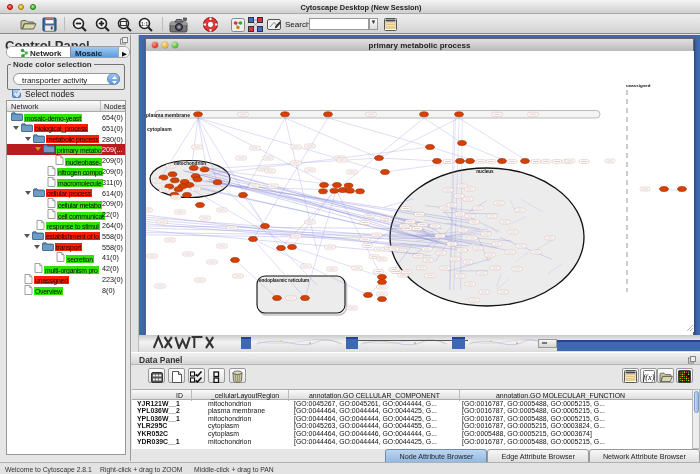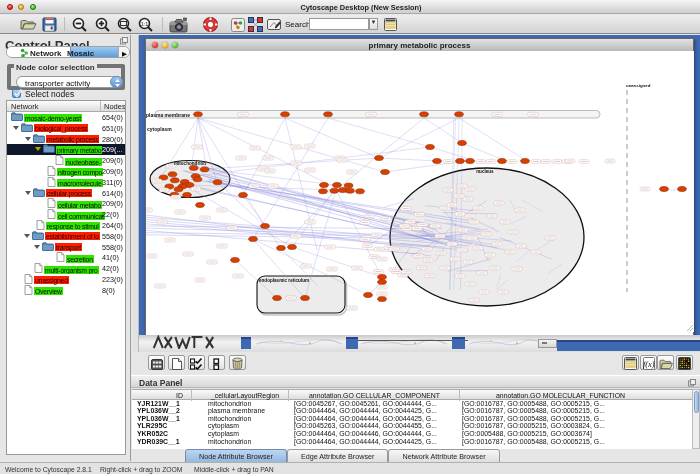--- a/index.html
+++ b/index.html
@@ -15,37 +15,37 @@
 
 .tsep { position:absolute; top:2px; bottom:2px; width:1px; background:#bbb; }
 
 
 #cpanel { left:0; top:35px; width:131px; height:426px; background:#e6e6e6; border-right:1px solid #9a9a9a; }
 #cpanel h1 { font-size:13px; font-weight:bold; color:#333; padding:3px 0 0 5px; }
 #tabbar { position:absolute; left:6px; top:11px; width:124px; height:12px; background:#fff;
   border:1px solid #a0a0a0; border-radius:6px; overflow:hidden; font-size:8px; }
 #tabbar .seg { position:absolute; top:0; bottom:0; }
 #fieldset { position:absolute; left:7px; top:29px; width:118px; height:26px;
-  border:4px solid #737373; border-radius:2px; }
+  border:1px solid #737373; border-radius:2px; }
 #fieldset legend { position:absolute; top:-5px; left:3px; background:#e6e6e6; padding:0 2px;
   font-size:8px; font-weight:bold; color:#333; }
 #combo { position:absolute; left:5px; top:8px; width:107px; height:12px; background:#fff;
   border:1px solid #999; border-radius:6px; font-size:8px; }
 #combo .btn { position:absolute; right:-1px; top:-1px; bottom:-1px; width:13px; border-radius:6px;
   background:linear-gradient(#9fc6f2,#5f95d8); border:1px solid #6b8cb5; }
 #cbx { position:absolute; left:12px; top:54px; width:9px; height:9px; border-radius:2px;
   background:linear-gradient(#b5d6f5,#5f9ad8); border:1px solid #4a7ab0; }
 #treebox { position:absolute; left:6px; top:65px; width:120px; height:355px; background:#fff;
   border:1px solid #999; overflow:hidden; }
 #thead { height:11px; background:linear-gradient(#fdfdfd,#dcdcdc); border-bottom:1px solid #aaa;
   font-size:7.5px; color:#222; position:relative; }
 #thead .h2 { position:absolute; left:97px; top:0.5px; }
 #thead .hd { position:absolute; left:93px; top:0; bottom:0; width:1px; background:#bbb; }
 .trow { position:relative; height:10.81px; font-size:6.8px; letter-spacing:-0.2px; white-space:nowrap; overflow:hidden; }
-.trow.sel { background:#0f172a; }
+.trow.sel { background:#b91c1c; }
 .tind { display:inline-block; }
 .tri { display:inline-block; width:0; height:0; border-left:3px solid transparent;
   border-right:3px solid transparent; border-top:4px solid #555; margin-right:2px; vertical-align:1px; }
 .tl { padding:0.5px 1px; margin-left:1px; }
 .tc { position:absolute; left:95px; top:1px; color:#111; letter-spacing:0; font-size:7.2px; }
 .trow.sel .tc { color:#fff; }
 
 
 #desktop { left:132px; top:35px; width:568px; height:405px; background:#3e68af; }
 #hidwin { position:absolute; left:0; top:0; width:7px; height:317px; background:#e2e2e2; border-right:1px solid #bbb; }
@@ -70,21 +70,21 @@
 #dhead span { position:absolute; top:1.5px; }
 .drow { position:relative; height:7.6px; font-size:6.9px; color:#111; white-space:nowrap; }
 .drow span { position:absolute; top:0.2px; }
 .dc1 { left:5px; font-weight:bold; }
 .dc2 { left:76px; }
 .dc3 { left:162px; }
 .dc4 { left:330px; }
 #dscroll { position:absolute; right:0px; top:37px; width:8px; height:60px; background:#eee; border:1px solid #bbb; }
 #dthumb { position:absolute; left:0.5px; top:1px; width:5.5px; height:22px; background:linear-gradient(90deg,#c9dcf5,#8fb5e5); border:1px solid #7a9cc8; border-radius:3px; }
 
-#dtabs { position:absolute; left:0; right:0; top:97px; height:13px; text-align:left; font-size:7.2px; padding-left:54px; }
+#dtabs { position:absolute; left:0; right:0; top:97px; height:13px; text-align:right; font-size:7.2px; padding-left:54px; }
 .dtab { display:inline-block; padding:1.5px 13px 2px; border:1px solid #999; border-radius:3px 3px 0 0; background:linear-gradient(#f7f7f7,#dcdcdc); margin:0; color:#222; }
 .dtab.on { background:linear-gradient(#bdd6f0,#92b6df); border-color:#6f8cb0; }
 
 #statusbar { left:0; top:462px; width:700px; height:12px; background:#e3e3e3; border-top:1px solid #b0b0b0; font-size:6.8px; color:#333; }
 #statusbar span { position:absolute; top:2.5px; }
 </style></head>
 <body>
 <div id="app">
 
 <div id="titlebar" class="abs">
@@ -222,21 +222,21 @@
     <svg width="9" height="10" viewBox="0 0 9 10" style="position:absolute;left:13px;top:1px">
           <circle cx="2.5" cy="2.5" r="1.8" fill="#3a3"></circle>
           <circle cx="6.5" cy="5" r="1.8" fill="#6c6"></circle>
           <circle cx="3" cy="7.8" r="1.8" fill="#3a3"></circle>
           <g stroke="#383" stroke-width="0.8">
             <line x1="2.5" y1="2.5" x2="6.5" y2="5"></line>
             <line x1="6.5" y1="5" x2="3" y2="7.8"></line>
           </g>
         </svg>
     <span style="position:absolute;left:23px;top:1.5px;font-weight:bold;color:#222">Network</span>
-    <span style="position:absolute;left:60px;top:1.5px;font-weight:bold;color:#123">Mosaic</span>
+    <span style="position:absolute;left:68px;top:1.5px;font-weight:bold;color:#123">Mosaic</span>
     <span style="position:absolute;left:115px;top:2.5px;font-size:6.5px;color:#111">▶</span>
   </div>
   <div id="fieldset">
     <legend>Node color selection</legend>
     <div id="combo">
           <span style="position:absolute;left:8px;top:1.5px;color:#111">transporter activity</span>
       <span class="btn"><svg width="13" height="12" viewBox="0 0 13 12">
               <path d="M6.5 2 L9 5 L4 5 Z" fill="#fff"></path>
               <path d="M6.5 10 L9 7 L4 7 Z" fill="#fff"></path>
             </svg></span>
@@ -806,20 +806,26 @@
         <div style="position:absolute;left:102px;top:2px;width:10px;height:12px;background:#3e68af;border-top:2px solid #27458c"></div>
         <div style="position:absolute;left:207px;top:2px;width:12px;height:12px;background:#3e68af;border-top:2px solid #27458c"></div>
         <div style="position:absolute;left:313px;top:2px;width:13px;height:12px;background:#3e68af;border-top:2px solid #27458c"></div>
         <div style="position:absolute;left:399px;top:3.5px;width:19px;height:9px;background:linear-gradient(#f5f5f5,#d5d5d5);border:1px solid #999"></div>
         <div style="position:absolute;left:403px;top:7px;width:5px;height:1.5px;background:#777"></div>
         <div style="position:absolute;left:418px;top:4.5px;right:0;height:11px;background:#3e68af;border-top:2.5px solid #27458c"></div>
       </div>
 </div>
 
 <div id="dpanel" class="abs">
+  <div id="dptitle">Data Panel
+    <svg width="8" height="8" style="position:absolute;right:4px;top:3px" viewBox="0 0 8 8">
+          <rect x="0.5" y="2" width="5" height="5" fill="none" stroke="#888"></rect>
+          <rect x="2.5" y="0.5" width="5" height="5" fill="#eee" stroke="#888"></rect>
+        </svg>
+  </div>
   <div id="dtool">
     <span class="dbtn" style="left:17px"><svg width="12" height="11" viewBox="0 0 12 11" style="">
             <rect x="0.5" y="0.5" width="11" height="10" rx="1.5" fill="#555" stroke="#333"></rect>
             <g fill="#eee">
               <rect x="2" y="2.5" width="2.4" height="2"></rect>
               <rect x="5" y="2.5" width="2.4" height="2"></rect>
               <rect x="8" y="2.5" width="2.4" height="2"></rect>
               <rect x="2" y="6.5" width="2.4" height="2"></rect>
               <rect x="5" y="6.5" width="2.4" height="2"></rect>
               <rect x="8" y="6.5" width="2.4" height="2"></rect>
@@ -887,26 +893,20 @@
             <rect x="5.7" y="7.800000000000001" width="1.3" height="1.3" fill="#3a3"></rect>
             <rect x="7.800000000000001" y="7.800000000000001" width="1.3" height="1.3" fill="#dd0"></rect>
             <rect x="9.9" y="7.800000000000001" width="1.3" height="1.3" fill="#e33"></rect>
             <rect x="1.5" y="9.9" width="1.3" height="1.3" fill="#3a3"></rect>
             <rect x="3.6" y="9.9" width="1.3" height="1.3" fill="#dd0"></rect>
             <rect x="5.7" y="9.9" width="1.3" height="1.3" fill="#e33"></rect>
             <rect x="7.800000000000001" y="9.9" width="1.3" height="1.3" fill="#3a3"></rect>
             <rect x="9.9" y="9.9" width="1.3" height="1.3" fill="#dd0"></rect>
           </svg></span>
   </div>
-  <div id="dptitle">Data Panel
-    <svg width="8" height="8" style="position:absolute;right:4px;top:3px" viewBox="0 0 8 8">
-          <rect x="0.5" y="2" width="5" height="5" fill="none" stroke="#888"></rect>
-          <rect x="2.5" y="0.5" width="5" height="5" fill="#eee" stroke="#888"></rect>
-        </svg>
-  </div>
   <div id="dtable">
     <div id="dhead">
       <span style="left:44px">ID</span>
           <span style="left:79px">_cellularLayoutRegion</span>
       <span style="left:177px">annotation.GO CELLULAR_COMPONENT</span>
       <span style="left:364px">annotation.GO MOLECULAR_FUNCTION</span>
       <i class="abs" style="left:59px;top:0;height:10.5px;border-left:1px solid #bbb"></i>
       <i class="abs" style="left:156px;top:0;height:10.5px;border-left:1px solid #bbb"></i>
       <i class="abs" style="left:327px;top:0;height:10.5px;border-left:1px solid #bbb"></i>
     </div>

